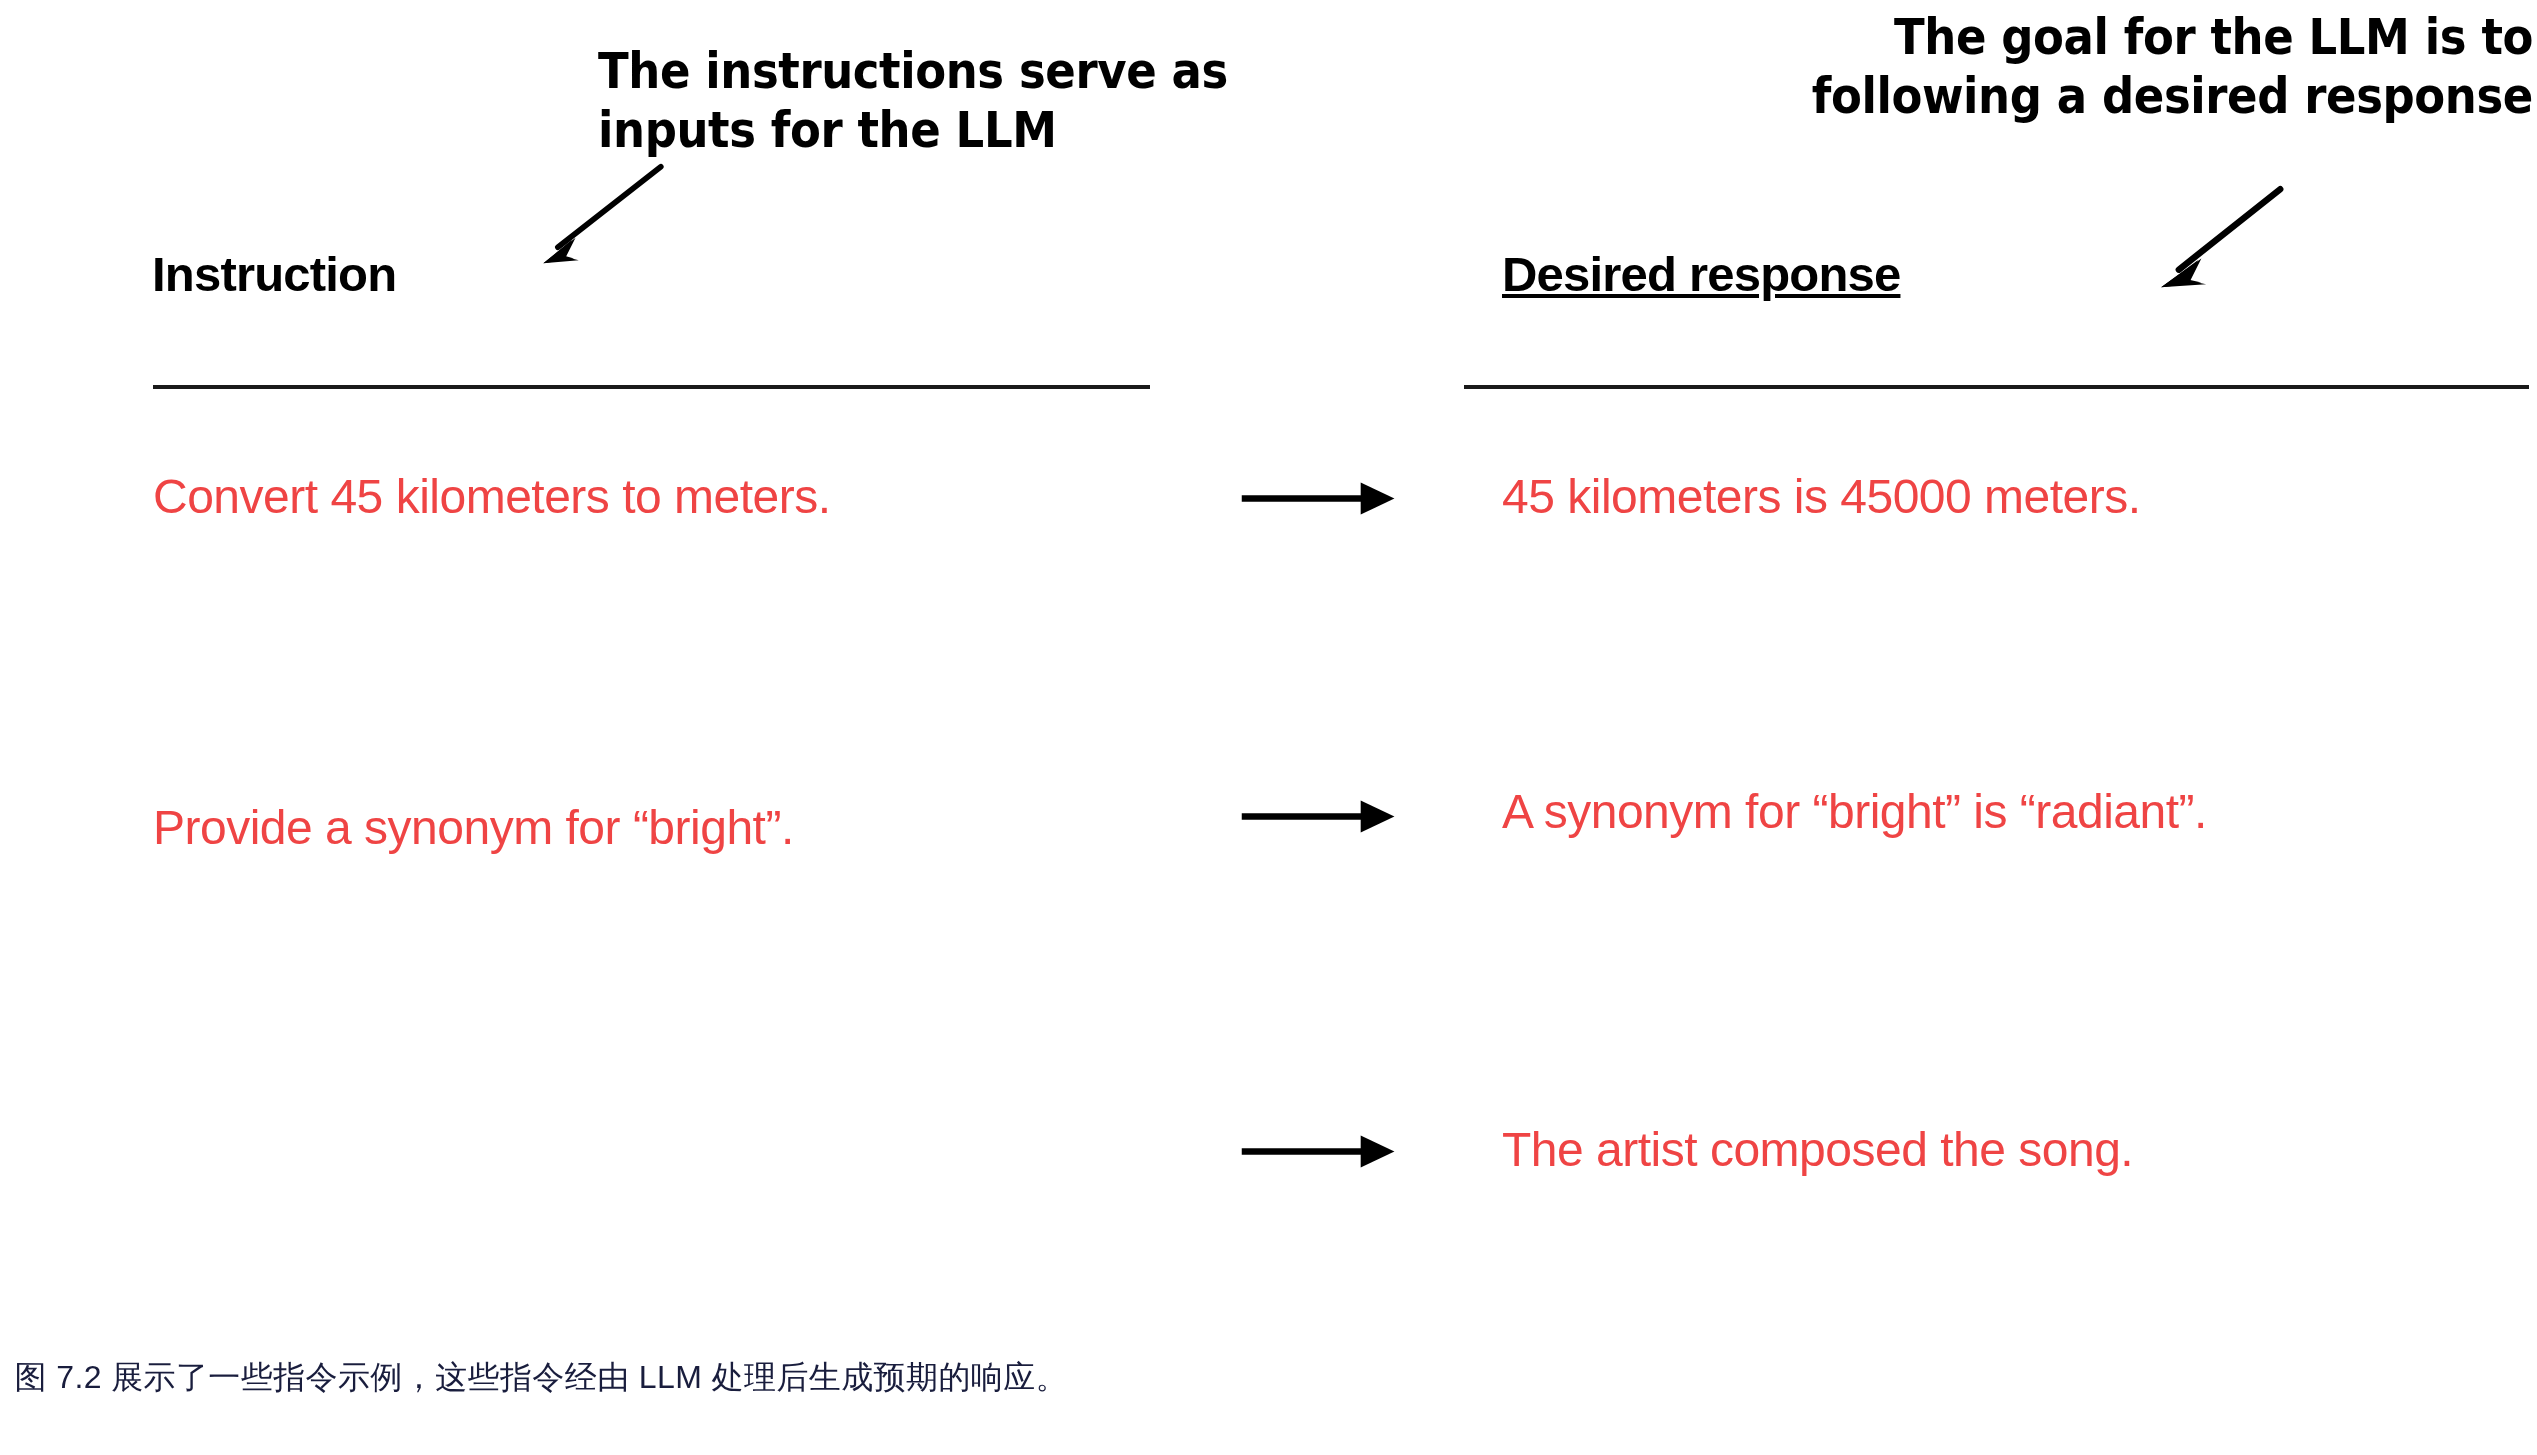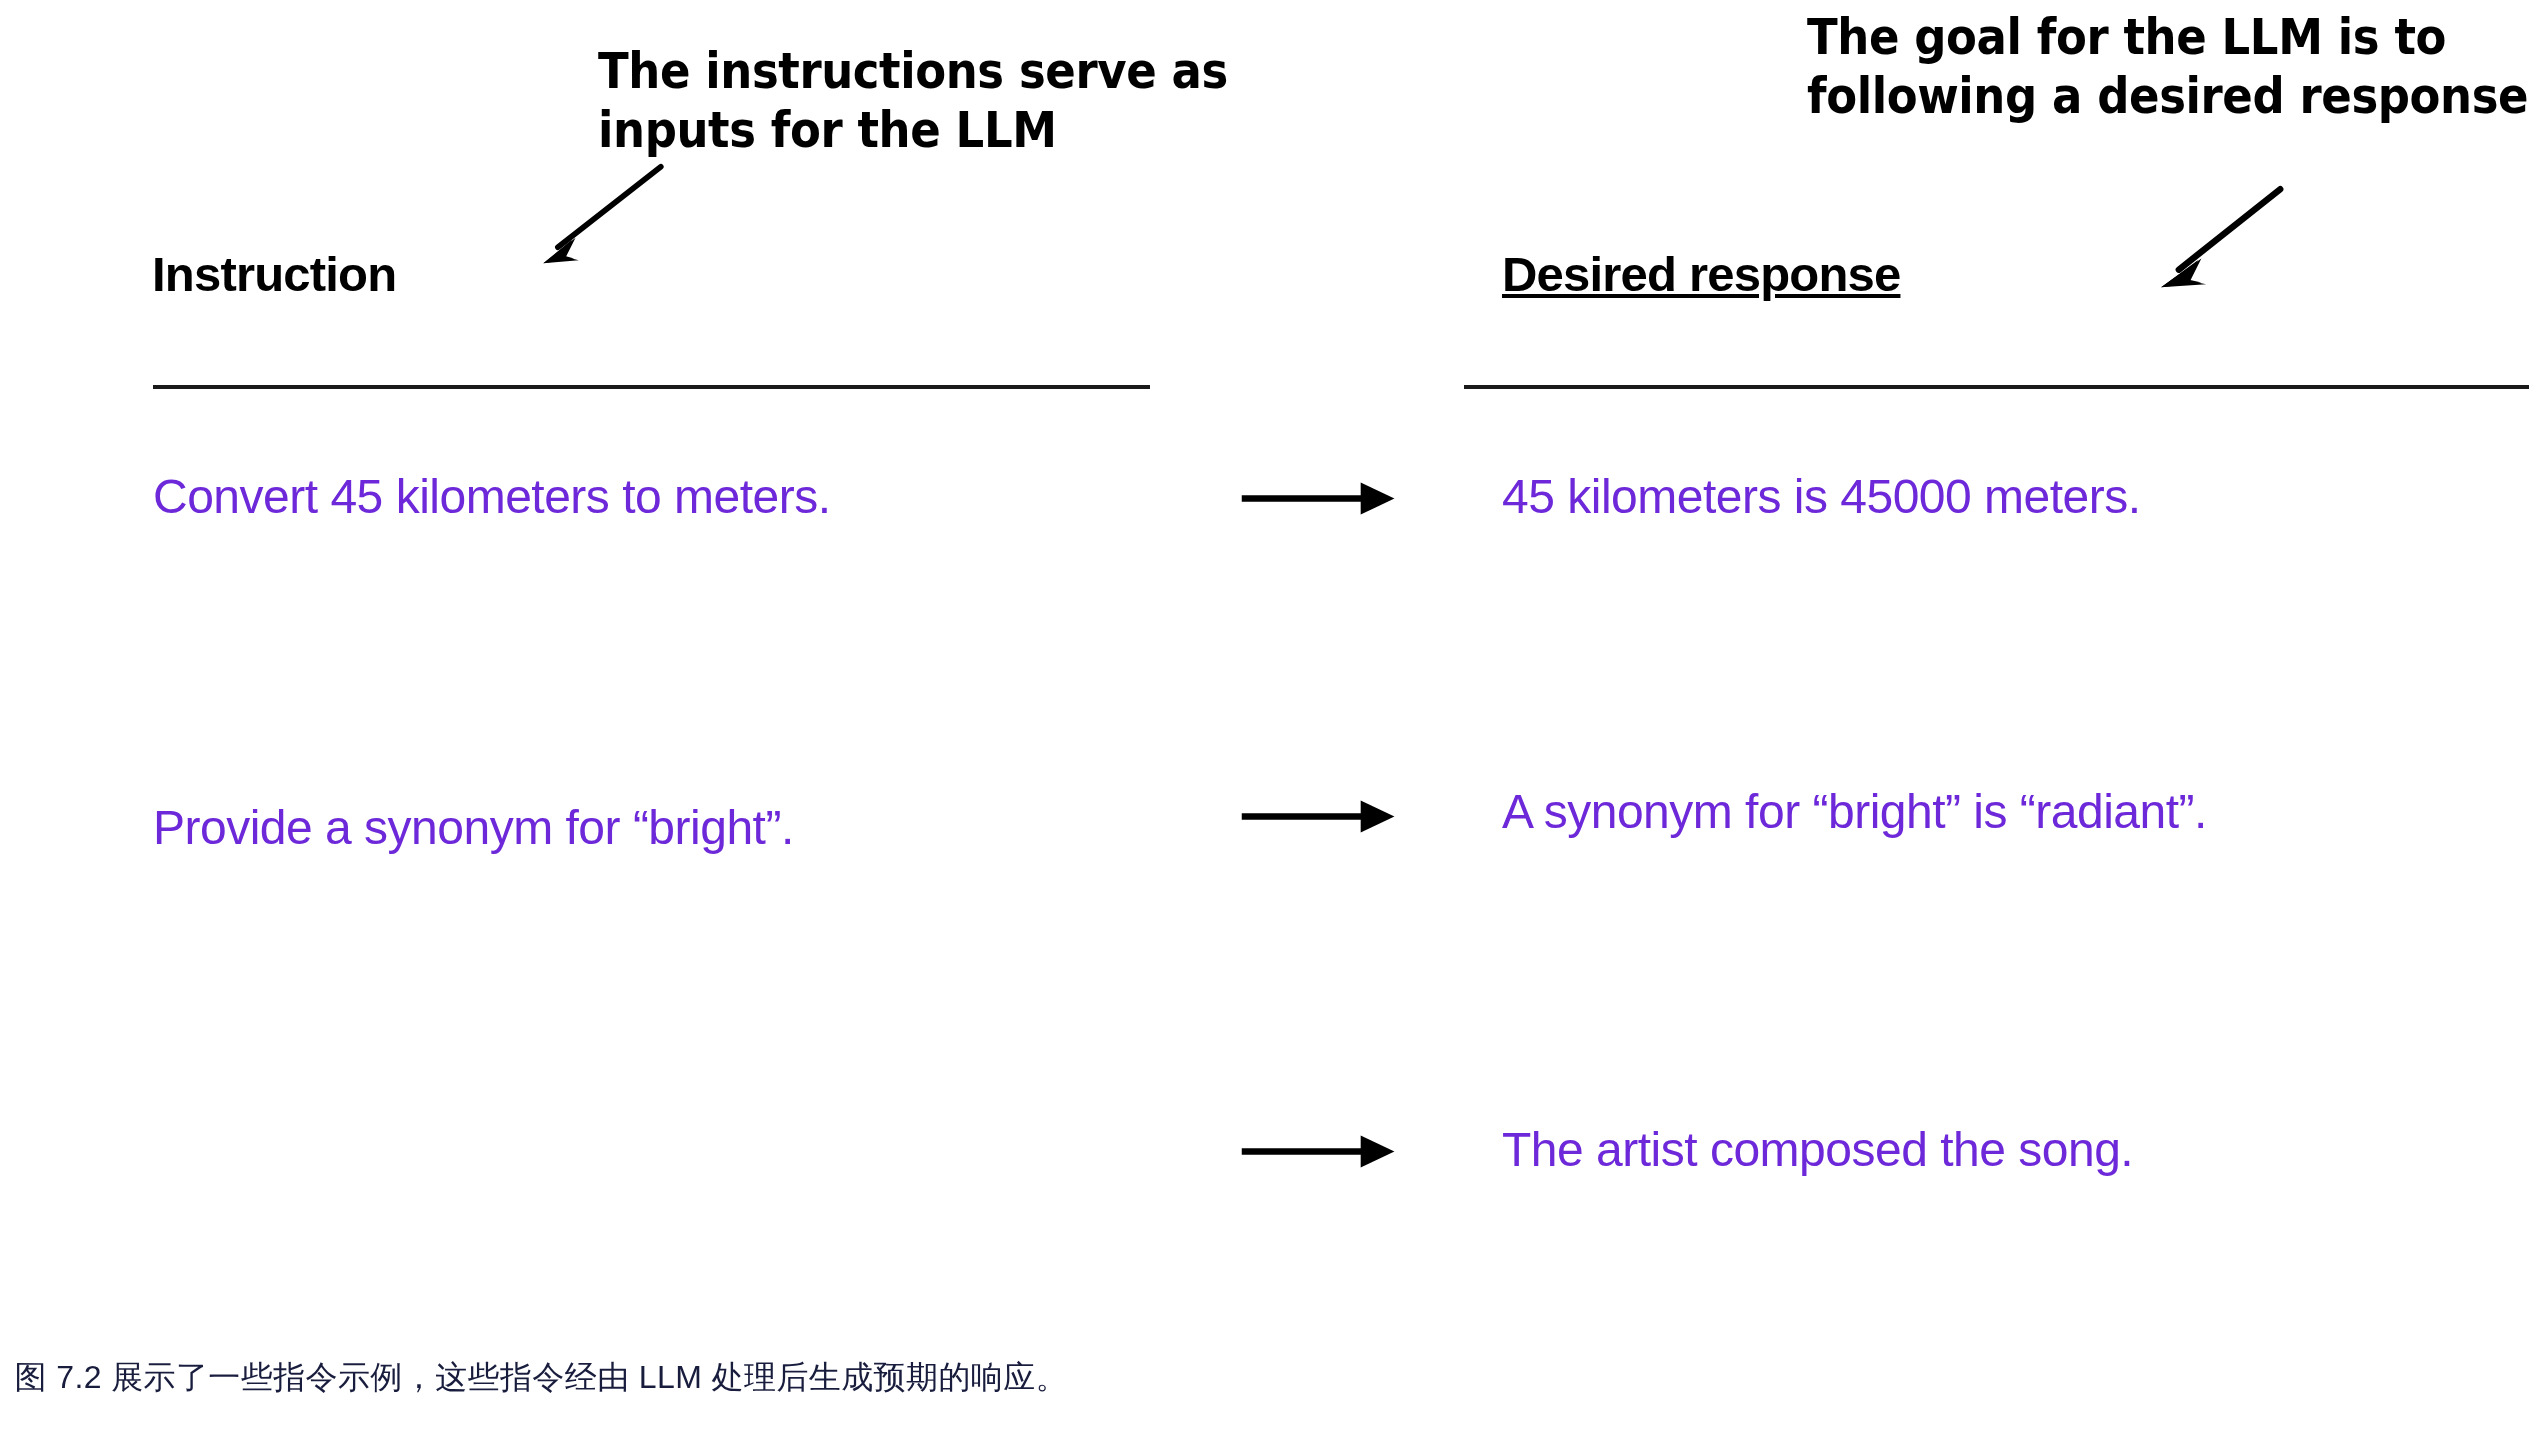--- a/index.html
+++ b/index.html
@@ -40,20 +40,21 @@
 
   #annot-left {
     left: 598px;
     top: 42px;
     text-align: left;
     width: 629px;
   }
   #annot-right {
     left: 1807px;
     top: 8px;
+    text-align: right;
     width: 726px;
   }
 
   
   .col-head {
     position: absolute;
     font-family: "Liberation Sans", sans-serif;
     font-weight: 700;
     font-size: 49px;
     line-height: 1;
@@ -74,21 +75,21 @@
   #rule-right { left: 1464px; top: 385px; width: 1065px; }
 
   
   .cell {
     position: absolute;
     font-family: "Liberation Sans", sans-serif;
     font-weight: 400;
     font-size: 48px;
     line-height: 67px;
     letter-spacing: -0.5px;
-    color: #6d28d9;
+    color: #ef4444;
     white-space: pre-line;
   }
   .cell-left  { left: 153px; width: 1049px; }
   .cell-right { left: 1502px; width: 1049px; }
 
   #cell-l1 { top: 463px; }
   #cell-r1 { top: 463px; }
   #cell-l2 { top: 778px; margin-top: 16px; }
   #cell-r2 { top: 778px; }
   #cell-l3 { top: 1049px; }

